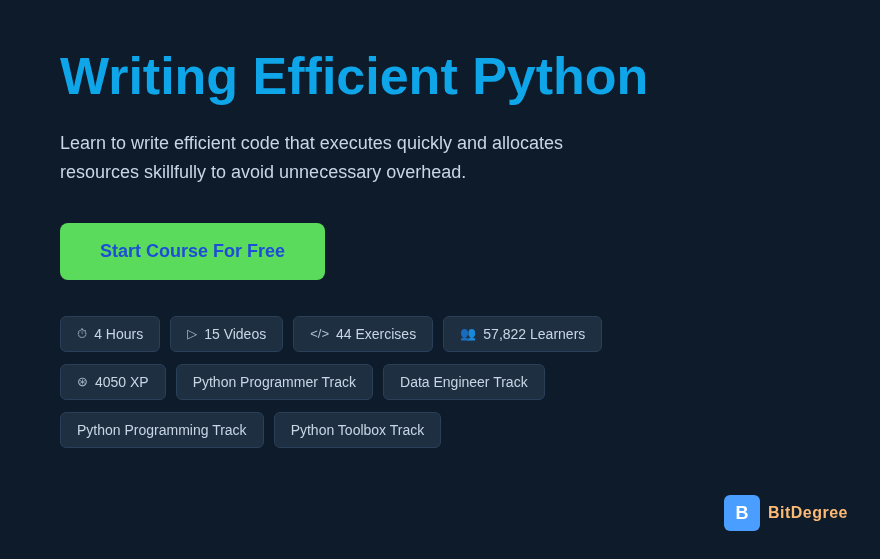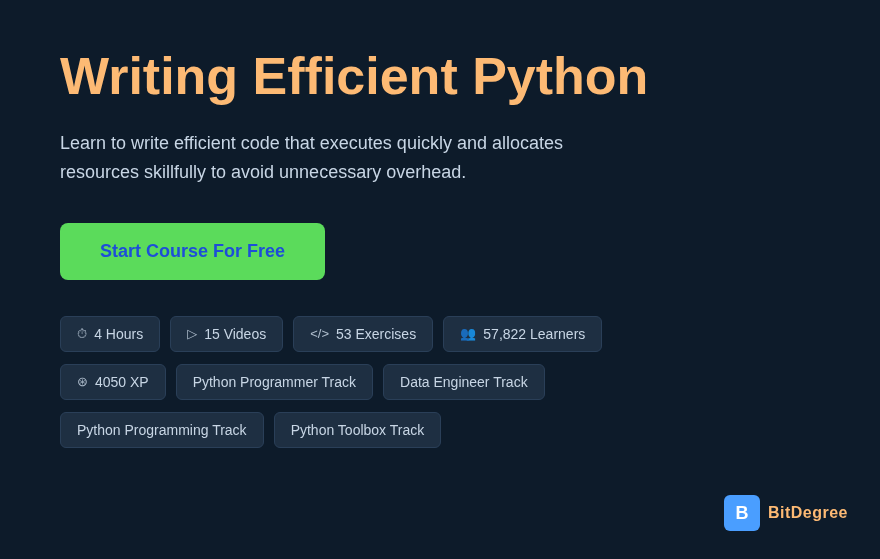--- a/index.html
+++ b/index.html
@@ -20,21 +20,21 @@
 
     .main-container {
       padding: 48px 60px 40px 60px;
       max-width: 760px;
     }
 
     .course-title {
       font-size: 52px;
       font-weight: 800;
       line-height: 1.1;
-      color: #fdba74;
+      color: #0ea5e9;
       margin-bottom: 24px;
     }
 
     .course-description {
       font-size: 18px;
       line-height: 1.6;
       color: #c8d6e5;
       margin-bottom: 36px;
       max-width: 560px;
     }
@@ -124,21 +124,21 @@
     <span class="badge">
       <span class="badge-icon">⏱</span>
       <span>4 Hours</span>
     </span>
     <span class="badge">
       <span class="badge-icon">▷</span>
       <span>15 Videos</span>
     </span>
     <span class="badge">
       <span class="badge-icon">&lt;/&gt;</span>
-      <span>53 Exercises</span>
+      <span>44 Exercises</span>
     </span>
     <span class="badge">
       <span class="badge-icon">👥</span>
       <span>57,822 Learners</span>
     </span>
   </div>
 
   <div class="badges-row">
     <span class="badge">
       <span class="badge-icon">⊛</span>

